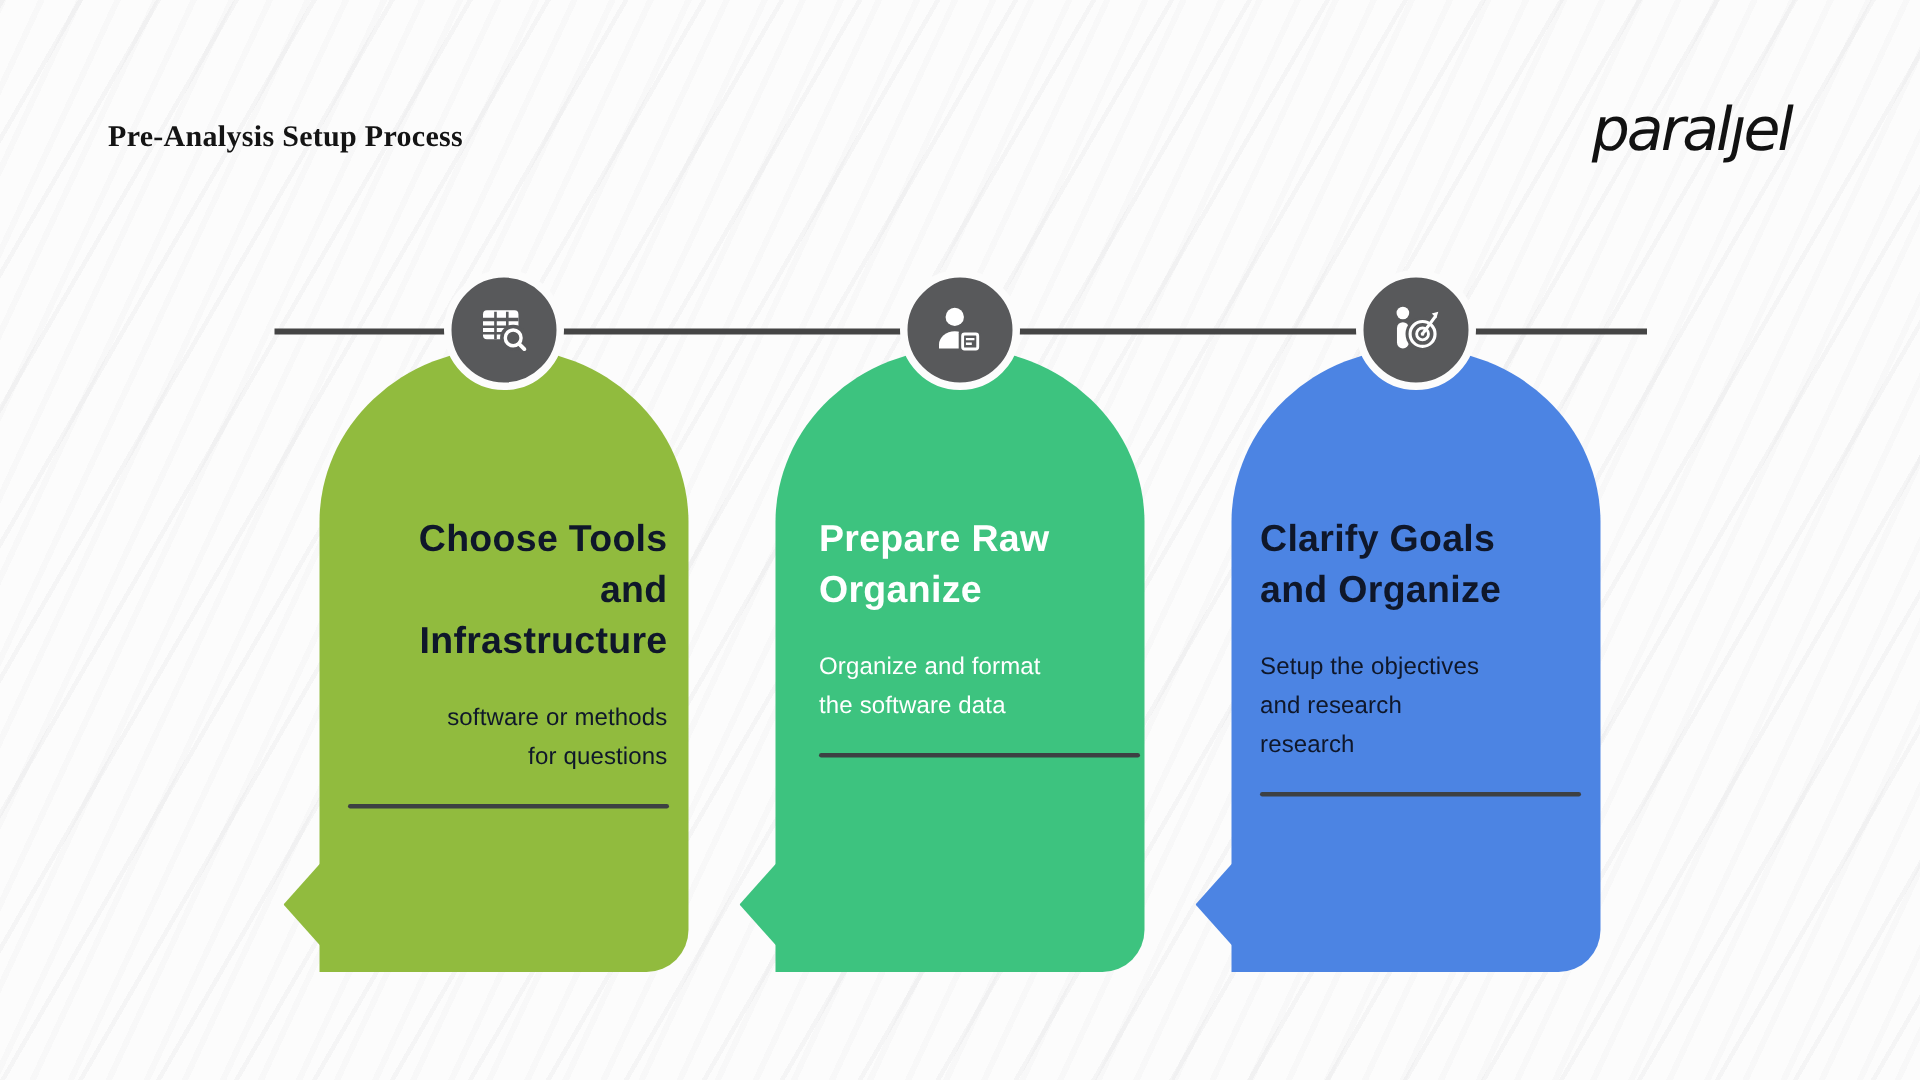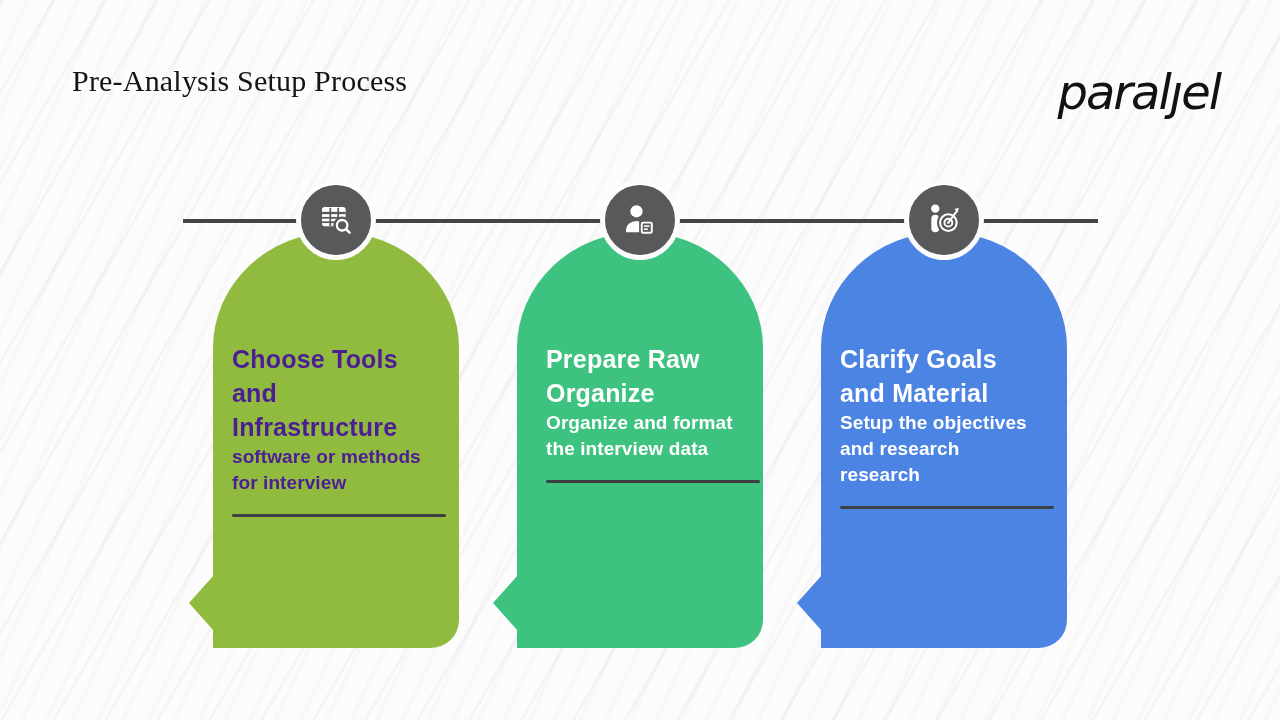--- a/index.html
+++ b/index.html
@@ -11,30 +11,30 @@
   .canvas{
     position:relative;
     width:1280px; height:720px;
     background-color:#fcfcfc;
     background-image:
       repeating-linear-gradient(120deg, rgba(120,120,130,0.055) 0 3px, transparent 3px 45px),
       repeating-linear-gradient(115deg, rgba(120,120,130,0.03) 0 4px, transparent 4px 23px);
     overflow:hidden;
   }
   .slide-title{
-    position:absolute; left:72px; top:64px;
+    position:absolute; left:72px; top:80px;
     font-family:"Liberation Serif", serif;
-    font-size:30px; font-weight:400; letter-spacing:0.2px;
+    font-size:20px; font-weight:700; letter-spacing:0.2px;
     color:#141414;
   }
   .logo{
-    position:absolute; top:64px; right:60px;
+    position:absolute; top:64px; right:86px;
     font-family:"DejaVu Sans", sans-serif;
     font-style:italic; font-weight:400;
-    font-size:48px; letter-spacing:-2px;
+    font-size:40px; letter-spacing:-2px;
     color:#121212;
   }
   .timeline{
     position:absolute; left:183px; top:219px;
     width:915px; height:4px;
   }
   .node-circle{
     position:absolute; top:180px;
     width:80px; height:80px;
     border-radius:50%;
@@ -60,21 +60,22 @@
 
   .tail{
     position:absolute; left:-24px; top:343px;
     width:25px; height:56px;
     clip-path:polygon(100% 0, 0 50%, 100% 100%);
   }
   .card-title{
     font-size:25px; font-weight:700; line-height:34px; letter-spacing:0.2px;
   }
   .card-desc{
-    font-size:19px; font-weight:700; line-height:26px; letter-spacing:0.1px;
+    margin-top:22px;
+    font-size:16px; font-weight:400; line-height:26px; letter-spacing:0.1px;
   }
   .card-divider{
     margin-top:18px;
     width:214px; height:3px; border-radius:2px;
   }
   svg{ display:block; }
 </style>
 </head>
 <body>
 
@@ -123,54 +124,54 @@
         <circle cx="29" cy="27" r="13" fill="#58595b"></circle>
         <circle cx="29" cy="27" r="9.5" fill="none" stroke="#ffffff" stroke-width="2.4"></circle>
         <circle cx="29" cy="27" r="4.5" fill="none" stroke="#ffffff" stroke-width="2.2"></circle>
         <circle cx="29" cy="27" r="1.4" fill="#ffffff"></circle>
         <line x1="38.5" y1="14" x2="30" y2="25.5" stroke="#ffffff" stroke-width="2.4" stroke-linecap="round"></line>
         <path d="M36 11.5 l5 -1.5 -1.5 5 z" fill="#ffffff"></path>
       </svg>
     </span>
   </div>
 
-  <div class="step-card c0" style="background: rgb(145, 187, 62); color: #4c1d95;">
+  <div class="step-card c0" style="background: rgb(145, 187, 62); color: #0f172a; text-align: right;">
     <div class="tail" style="background: rgb(145, 187, 62);"></div>
     <div class="card-title">
       <div>Choose Tools</div>
       <div>and</div>
       <div>Infrastructure</div>
     </div>
     <div class="card-desc">
       <div>software or methods</div>
-      <div>for interview</div>
+      <div>for questions</div>
     </div>
     <div class="card-divider" style="background: rgb(61, 64, 67);"></div>
   </div>
 
   <div class="step-card c1" style="background: rgb(61, 195, 127); color: rgb(255, 255, 255);">
     <div class="tail" style="background: rgb(61, 195, 127);"></div>
     <div class="card-title">
       <div>Prepare Raw</div>
       <div>Organize</div>
       <div></div>
     </div>
     <div class="card-desc">
       <div>Organize and format</div>
-      <div>the interview data</div>
+      <div>the software data</div>
       <div></div>
     </div>
     <div class="card-divider" style="background: rgb(61, 64, 67);"></div>
   </div>
 
-  <div class="step-card c2" style="background: rgb(76, 132, 227); color: #ffffff;">
+  <div class="step-card c2" style="background: rgb(76, 132, 227); color: #0f172a;">
     <div class="tail" style="background: rgb(76, 132, 227);"></div>
     <div class="card-title">
       <div>Clarify Goals</div>
-      <div>and Material</div>
+      <div>and Organize</div>
       <div></div>
     </div>
     <div class="card-desc">
       <div>Setup the objectives</div>
       <div>and research</div>
       <div>research</div>
     </div>
     <div class="card-divider" style="background: rgb(61, 64, 67);"></div>
   </div>
 

